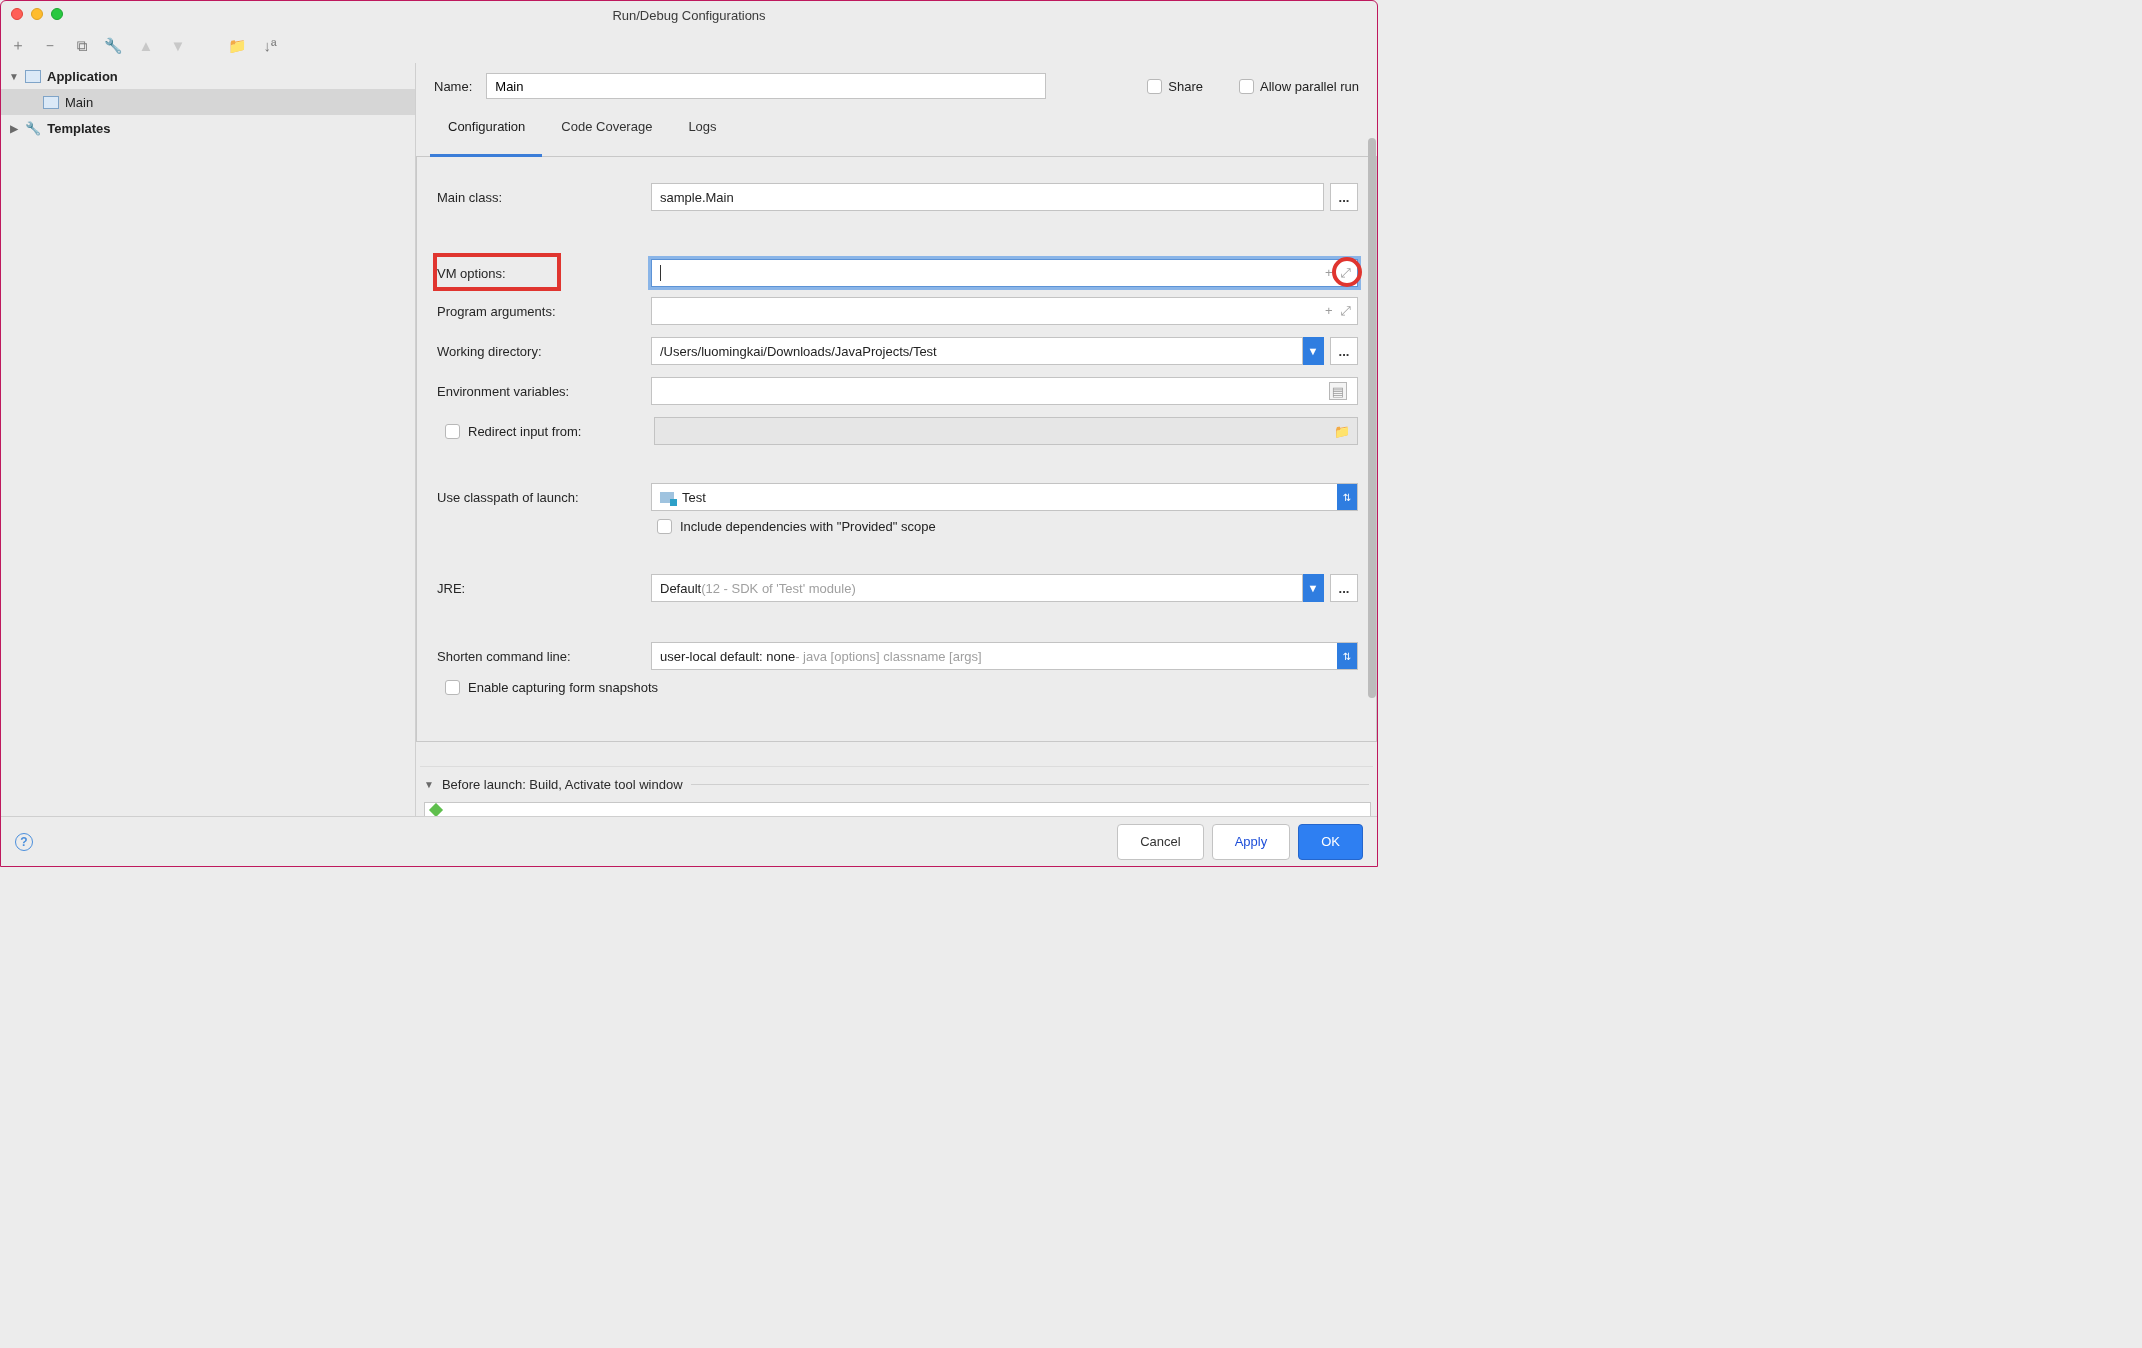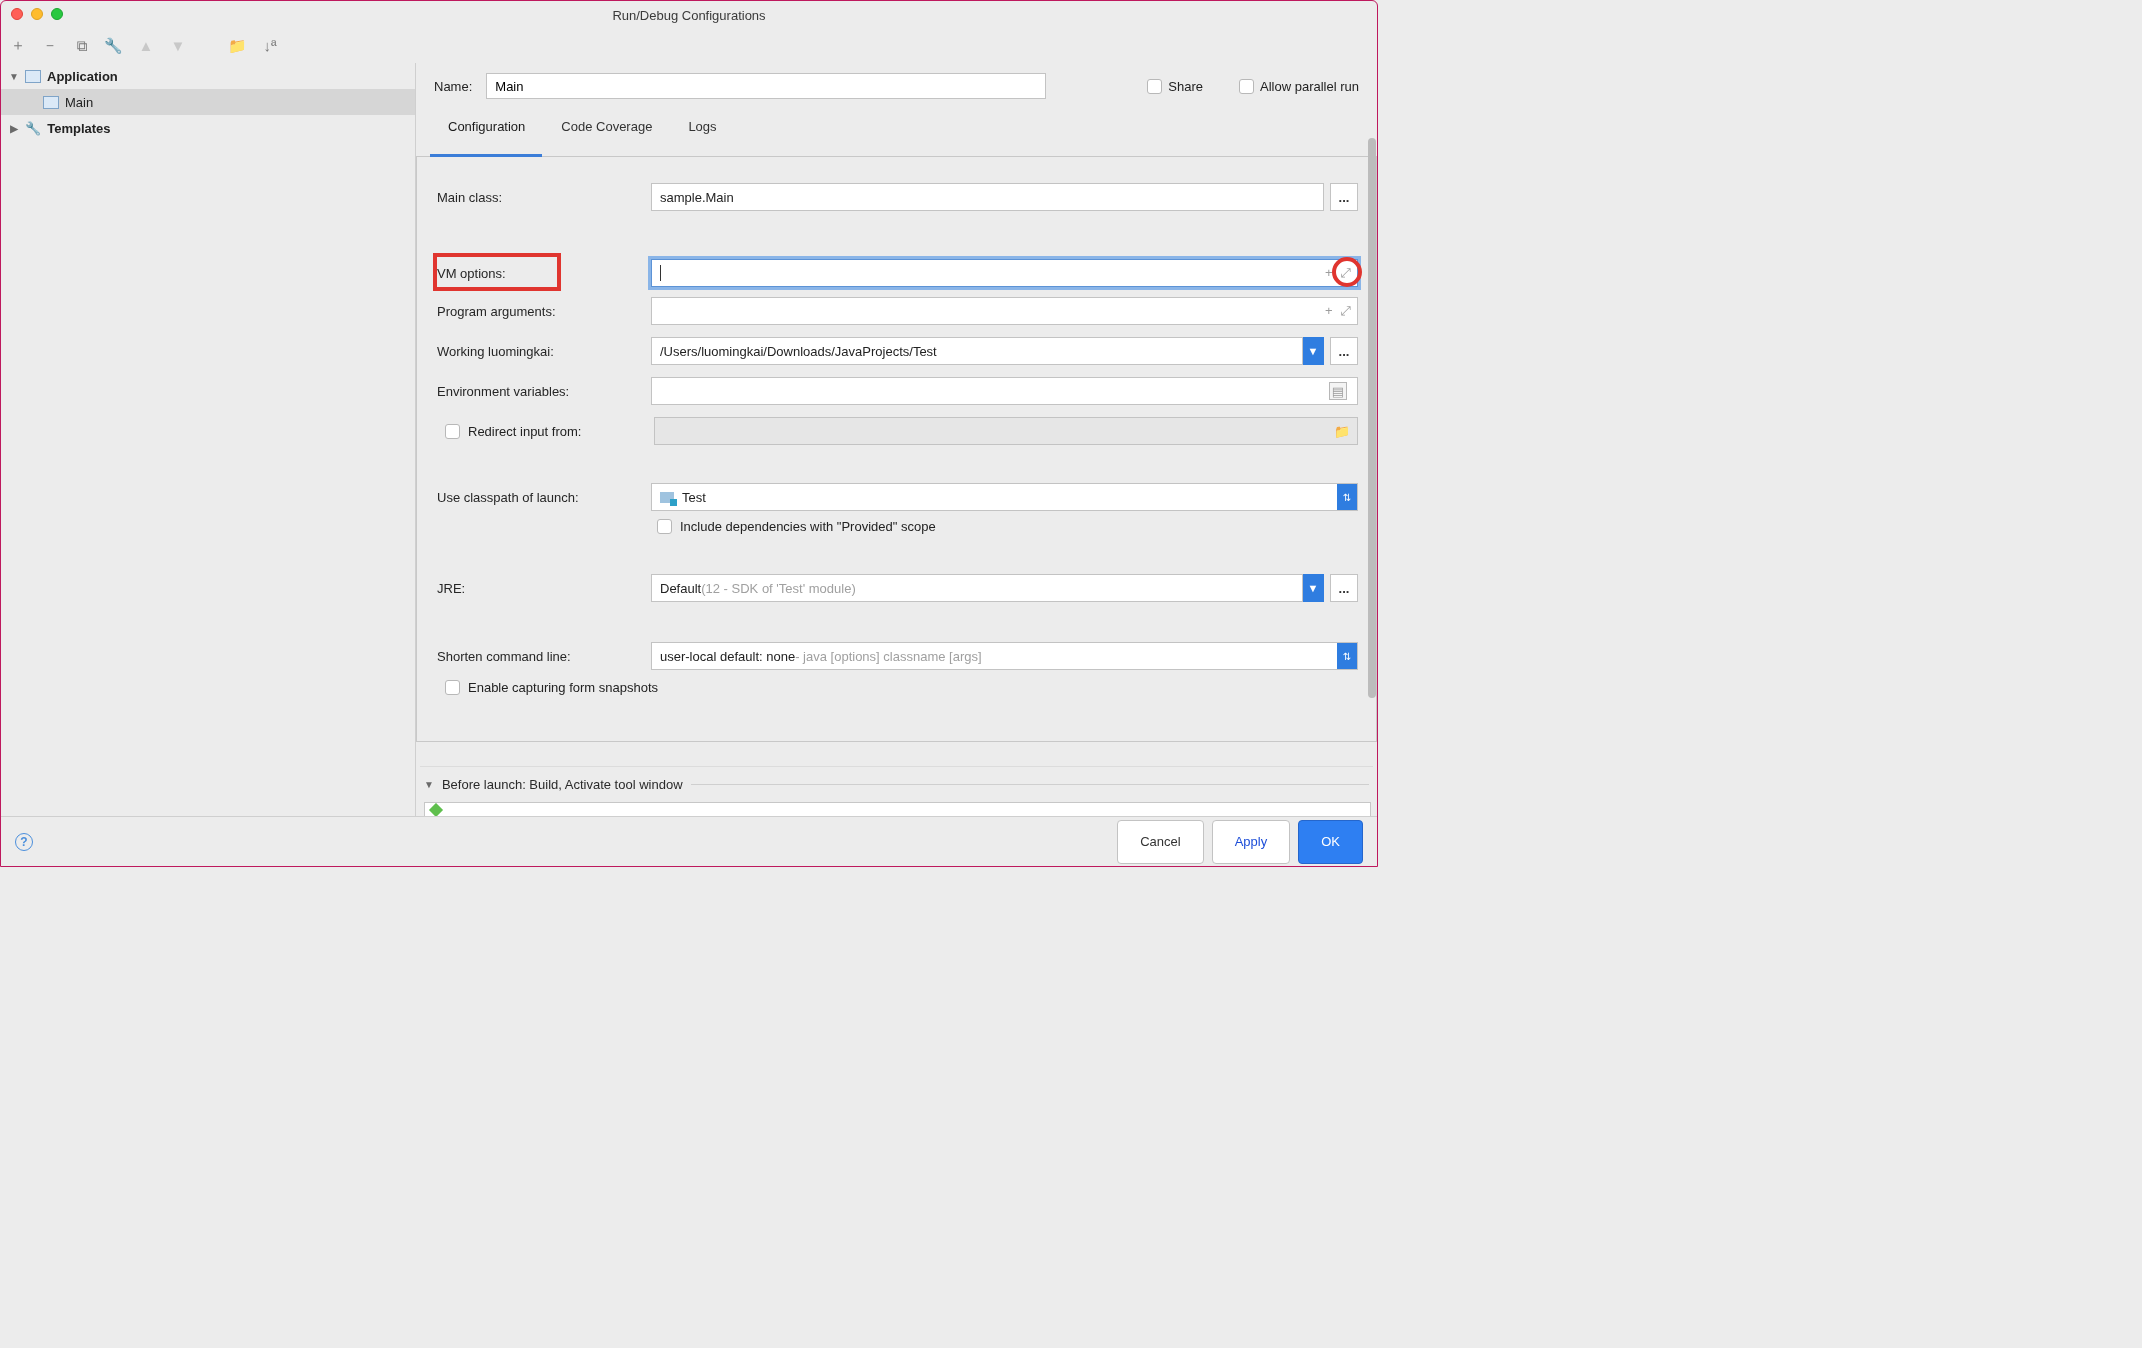--- a/index.html
+++ b/index.html
@@ -50,21 +50,21 @@
   .sub-check{display:flex;align-items:center;gap:8px;padding-left:226px;}
   .section-hl{position:absolute;border:4px solid #e0352f;pointer-events:none;}
   .hl-label{width:128px;height:38px;left:6px;top:76px;}
   .circle-hl{position:absolute;width:30px;height:30px;border:4px solid #e0352f;border-radius:50%;pointer-events:none;}
   .before-launch{display:flex;align-items:center;gap:8px;padding:10px 4px;color:#2a2a2a;border-top:1px solid #dcdcdc;margin-top:24px;}
   .launch-dash{flex:1;height:1px;background:#cfcfcf;}
   .buildentry{border:1px solid #c7c7c7;border-bottom:none;height:14px;background:#fff;margin:0 2px 0 4px;display:flex;align-items:center;padding-left:6px;gap:6px;overflow:hidden;}
   .green-ic{width:10px;height:10px;background:#5fbf4d;transform:rotate(45deg);}
   .footer{position:absolute;bottom:0;left:0;right:0;height:50px;border-top:1px solid #cfcfcf;display:flex;align-items:center;padding:0 14px;background:#ececec;}
   .help{width:18px;height:18px;border-radius:50%;border:1.5px solid #4b8fdc;color:#4b8fdc;display:flex;align-items:center;justify-content:center;font-size:12px;font-weight:bold;}
-  .btn{height:44px;padding:0 22px;border:1px solid #c3c3c3;border-radius:4px;background:#fff;display:flex;align-items:center;margin-left:8px;color:#333;}
+  .btn{height:36px;padding:0 22px;border:1px solid #c3c3c3;border-radius:4px;background:#fff;display:flex;align-items:center;margin-left:8px;color:#333;}
   .btn.disabled{color:#1d4ed8;}
   .btn.primary{background:#2e7ff2;color:#fff;border-color:#2566cc;}
   .spacer{flex:1;}
   .env-btn{width:18px;height:18px;border:1px solid #b7b7b7;background:#f4f4f4;margin:0 4px;display:flex;align-items:center;justify-content:center;}
   .scroll-track{position:absolute;right:0;top:75px;bottom:60px;width:10px;background:transparent;}
   .scroll-thumb{position:absolute;right:1px;top:0;width:8px;height:560px;background:#bcbcbc;border-radius:4px;}
 </style>
 </head>
 <body>
 
@@ -162,21 +162,21 @@
             <div class="finput">
               <span></span>
               <div class="inline-icon">
                 <span>+</span>
                 <span>⤢</span>
               </div>
             </div>
           </div>
 
           <div class="frow" style="margin-bottom:12px;">
-            <div class="flabel">Working luomingkai:</div>
+            <div class="flabel">Working directory:</div>
             <div class="finput" style="padding-right:0;">
               <span>/Users/luomingkai/Downloads/JavaProjects/Test</span>
             </div>
             <div class="blue-dd">▼</div>
             <div class="dots-btn">...</div>
           </div>
 
           <div class="frow" style="margin-bottom:12px;">
             <div class="flabel">Environment variables:</div>
             <div class="finput">

